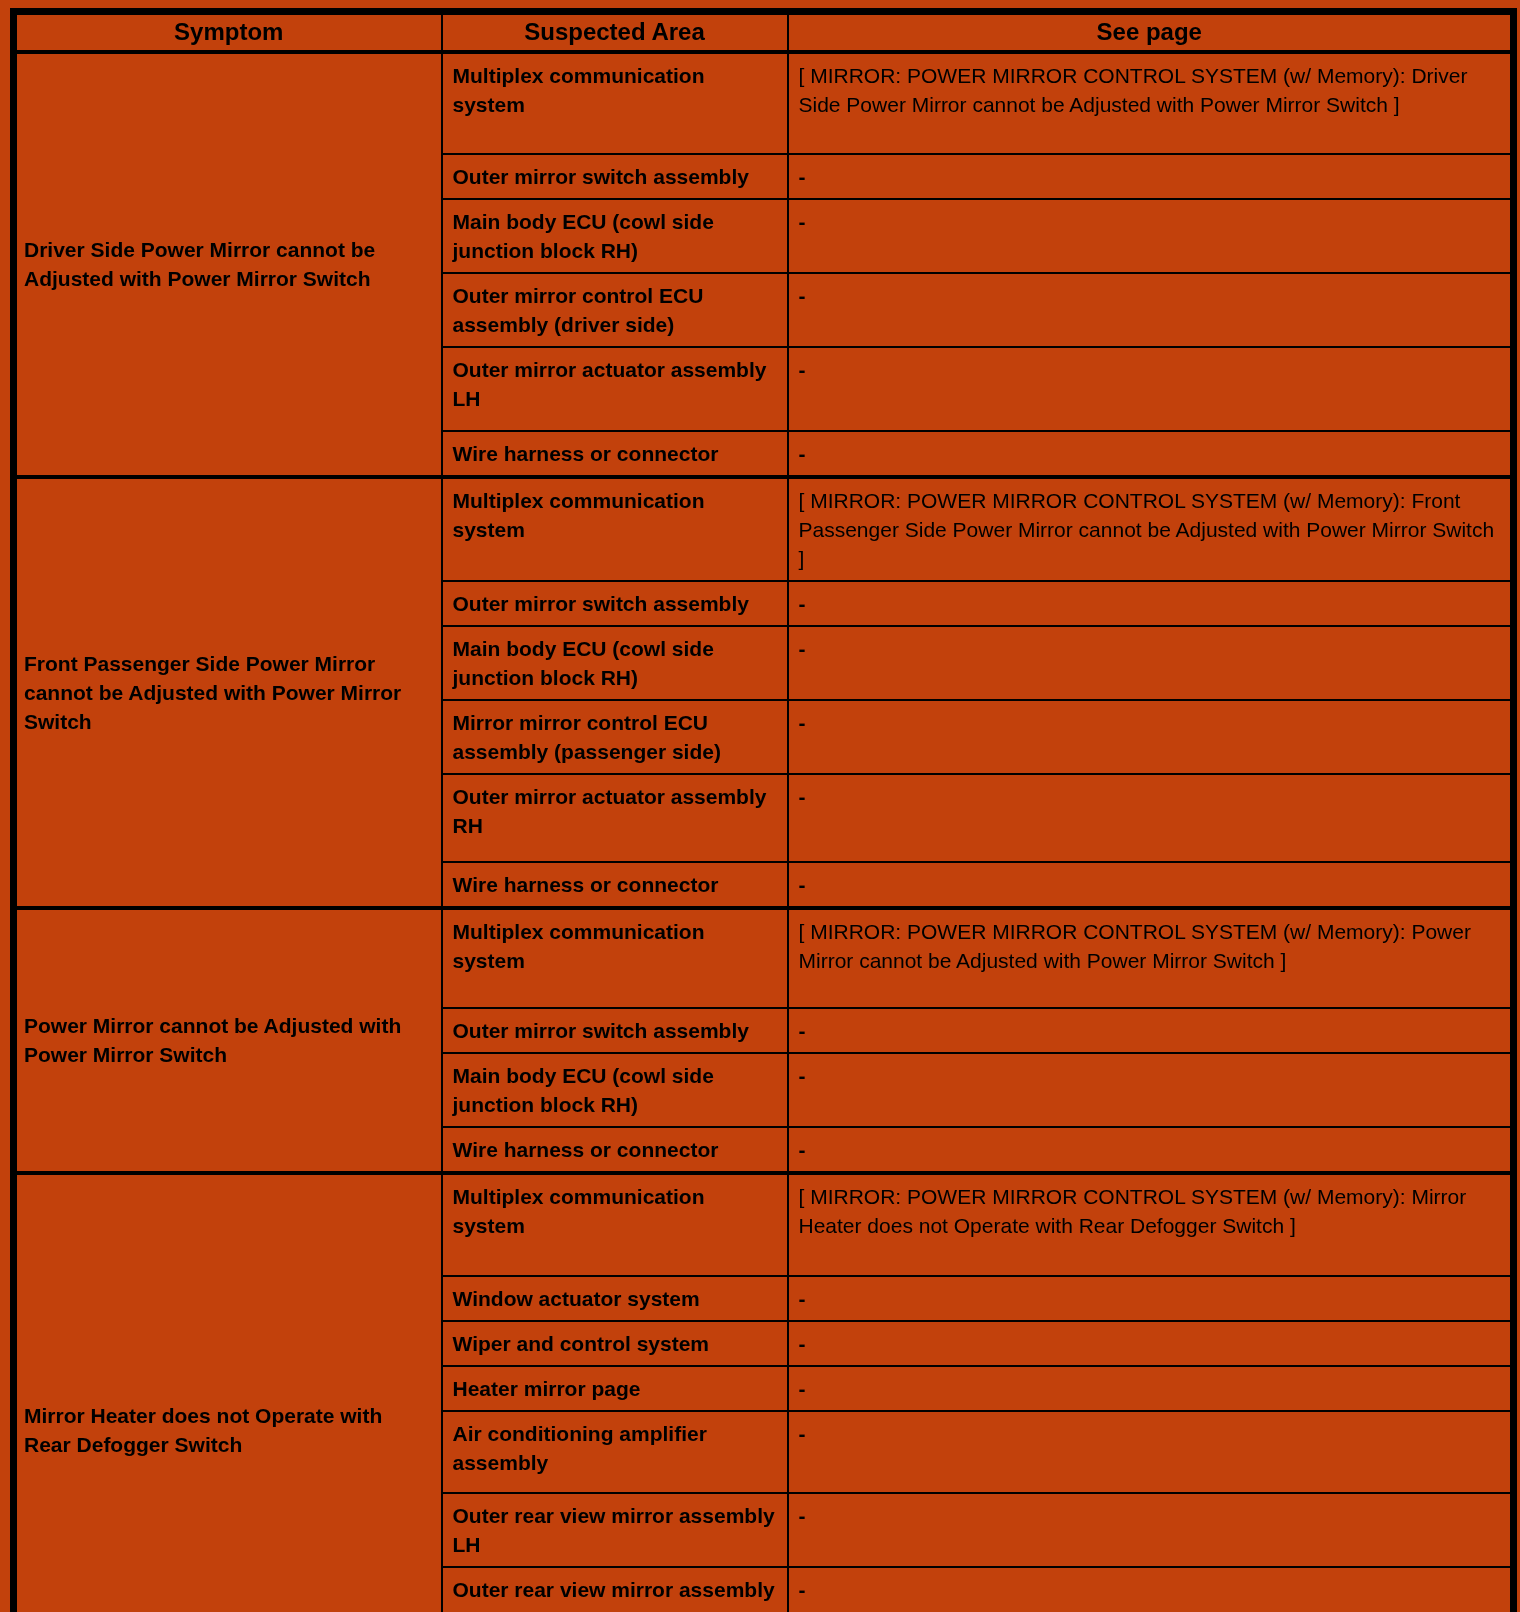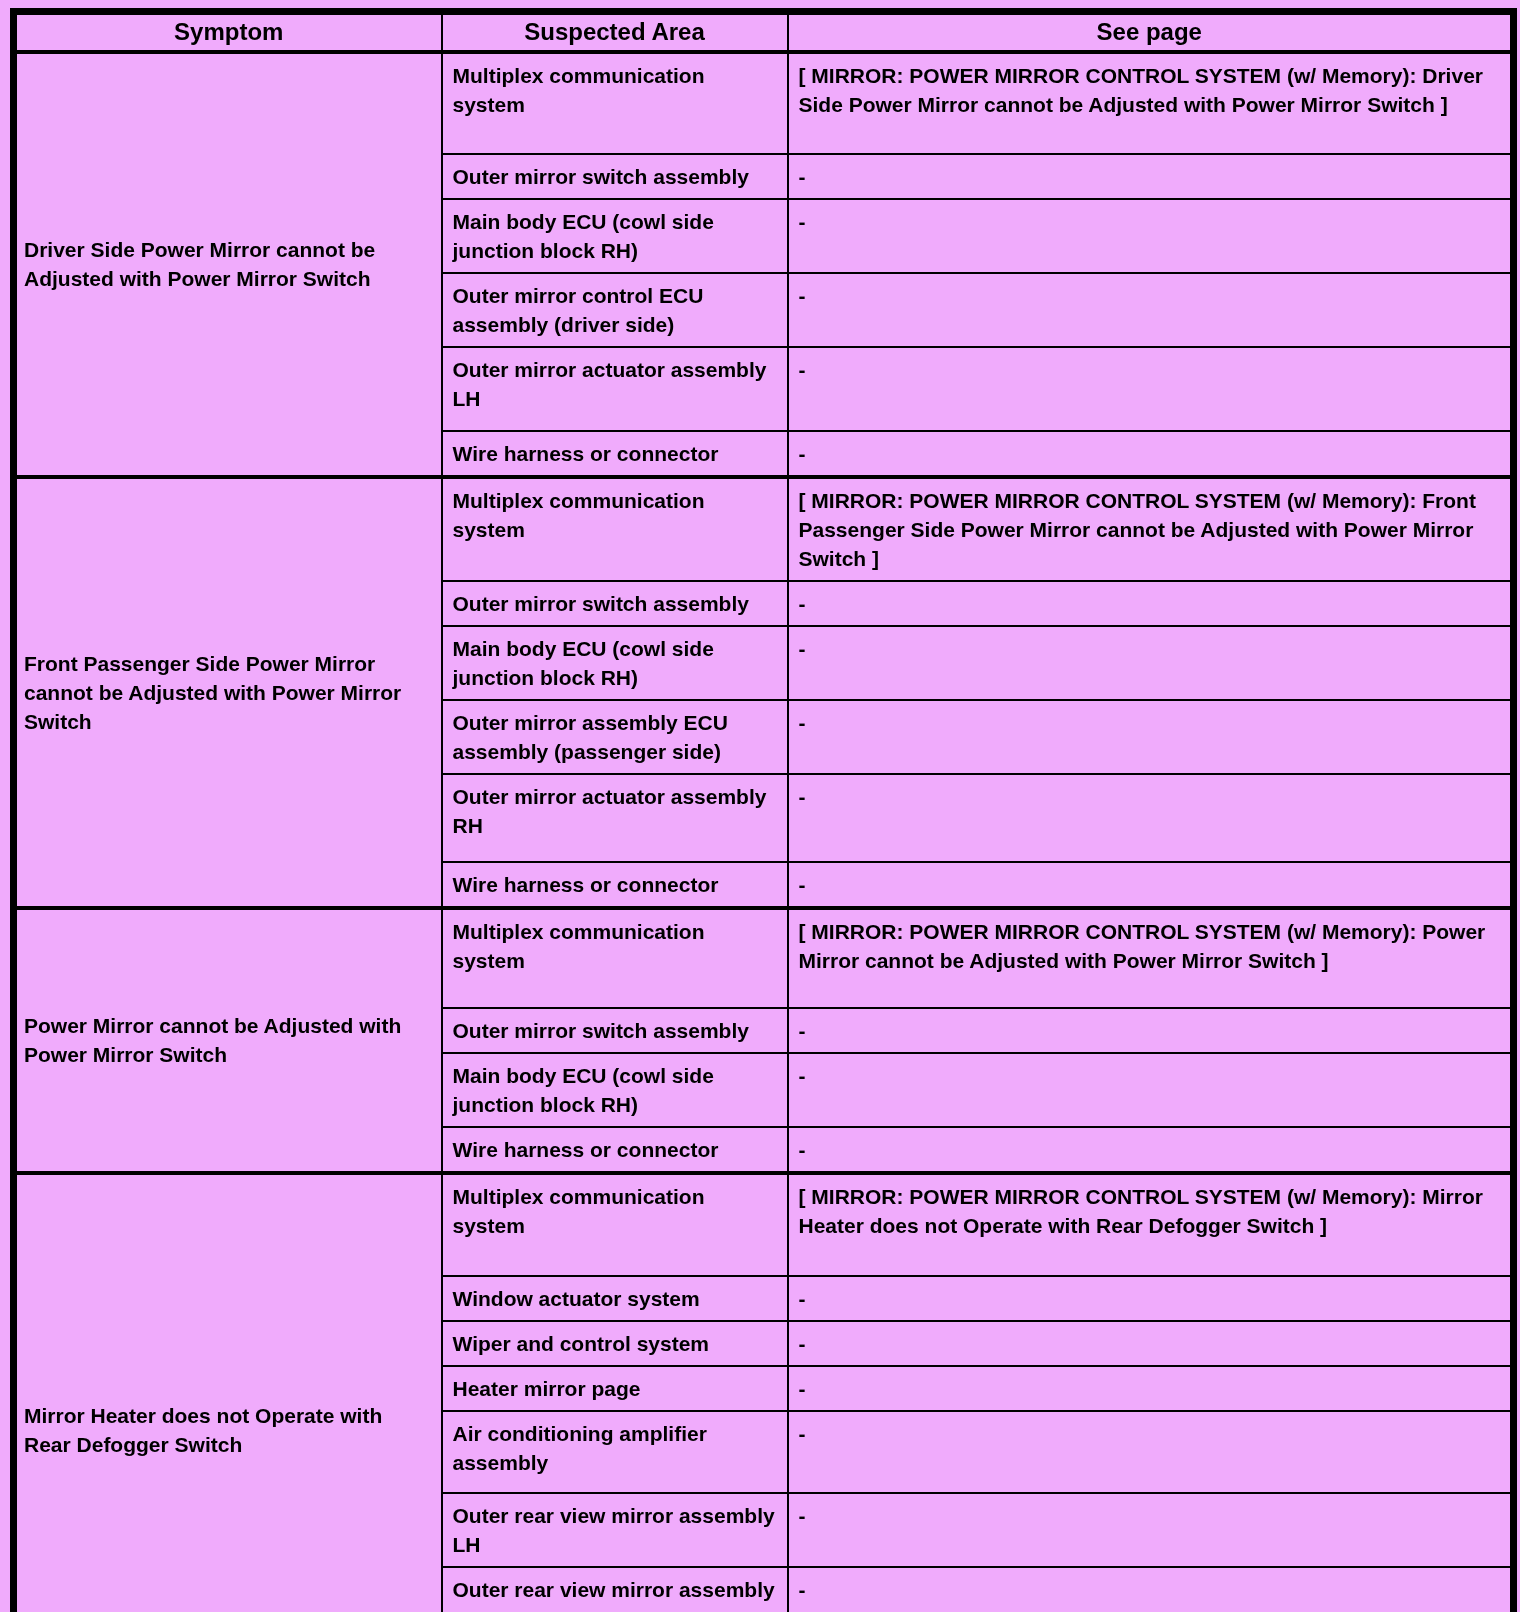--- a/index.html
+++ b/index.html
@@ -10,21 +10,21 @@
   body {
     font-family: "Liberation Sans", "DejaVu Sans", sans-serif;
     color: #000000;
     -webkit-font-smoothing: antialiased;
   }
   .page {
     width: 1520px;
     height: 1612px;
     box-sizing: border-box;
     padding: 8px 10px;
-    background: #f0abfc;
+    background: #c2410c;
     overflow: hidden;
   }
   table.symptom-table {
     border-collapse: collapse;
     table-layout: fixed;
     width: 1500px;
     border: 7px solid #000000;
   }
   .symptom-table th,
   .symptom-table td {
@@ -53,21 +53,21 @@
   }
   td.area-cell {
     vertical-align: top;
     padding: 7px 6px 7px 10px;
   }
   td.page-cell {
     vertical-align: top;
     padding: 7px 10px 7px 10px;
   }
   td.page-cell.ref {
-    font-weight: bold;
+    font-weight: normal;
   }
   tr.group-first td {
     border-top: 4px solid #000000;
   }
 </style>
 </head>
 <body>
 
 <div class="page">
   <table class="symptom-table">
@@ -118,21 +118,21 @@
       </tr>
       <tr style="height:43px">
         <td class="area-cell">Outer mirror switch assembly</td>
         <td class="page-cell">-</td>
       </tr>
       <tr style="height:72px">
         <td class="area-cell">Main body ECU (cowl side junction block RH)</td>
         <td class="page-cell">-</td>
       </tr>
       <tr style="height:70px">
-        <td class="area-cell">Outer mirror assembly ECU assembly (passenger side)</td>
+        <td class="area-cell">Mirror mirror control ECU assembly (passenger side)</td>
         <td class="page-cell">-</td>
       </tr>
       <tr style="height:88px">
         <td class="area-cell">Outer mirror actuator assembly RH</td>
         <td class="page-cell">-</td>
       </tr>
       <tr style="height:43px">
         <td class="area-cell">Wire harness or connector</td>
         <td class="page-cell">-</td>
       </tr>

